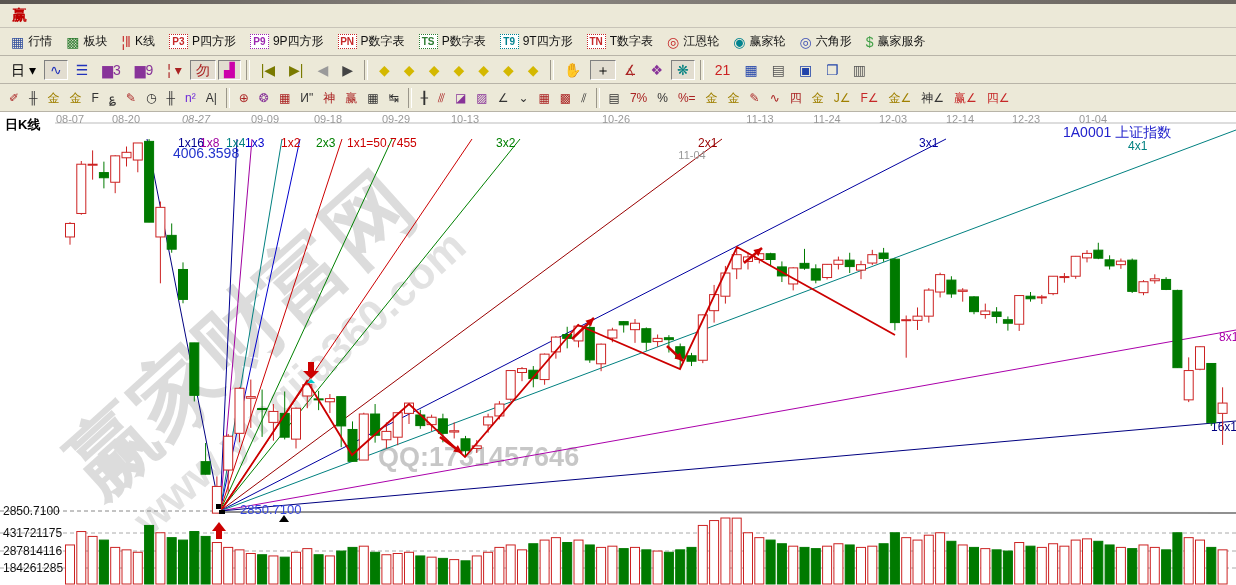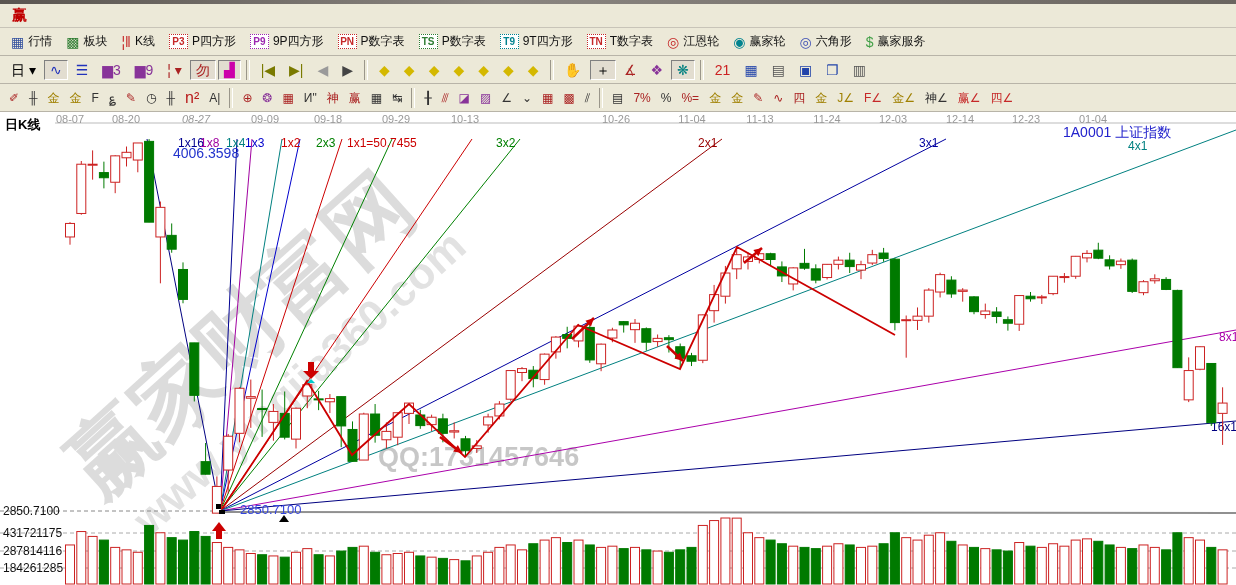--- a/index.html
+++ b/index.html
@@ -210,21 +210,21 @@
       <div class="tbtn" style="padding: 1px 3px;">
         <span class="glyph" style="color: rgb(170, 34, 34); font-size: 12px;">✎</span>
       </div>
       <div class="tbtn" style="padding: 1px 3px;">
         <span class="glyph" style="color: rgb(51, 51, 51); font-size: 12px;">◷</span>
       </div>
       <div class="tbtn" style="padding: 1px 3px;">
         <span class="glyph" style="color: rgb(51, 51, 51); font-size: 12px;">╫</span>
       </div>
       <div class="tbtn" style="padding: 1px 3px;">
-        <span class="glyph" style="color: #b91c1c; font-size: 16px;">n²</span>
+        <span class="glyph" style="color: #6d28d9; font-size: 12px;">n²</span>
       </div>
       <div class="tbtn" style="padding: 1px 3px;">
         <span class="glyph" style="color: rgb(51, 51, 51); font-size: 12px;">A|</span>
       </div>
       <div class="sep"></div>
       <div class="tbtn" style="padding: 1px 3px;">
         <span class="glyph" style="color: rgb(170, 34, 34); font-size: 12px;">⊕</span>
       </div>
       <div class="tbtn" style="padding: 1px 3px;">
         <span class="glyph" style="color: rgb(136, 51, 153); font-size: 12px;">❂</span>
@@ -720,21 +720,21 @@
     </div>
     <div id="date-labels">
         <span class="datelbl" style="left: 45px;">08-07</span>
         <span class="datelbl" style="left: 101px;">08-20</span>
         <span class="datelbl" style="left: 171px; font-style: italic;">08-27</span>
         <span class="datelbl" style="left: 240px;">09-09</span>
         <span class="datelbl" style="left: 303px;">09-18</span>
         <span class="datelbl" style="left: 371px;">09-29</span>
         <span class="datelbl" style="left: 440px;">10-13</span>
         <span class="datelbl" style="left: 591px;">10-26</span>
-        <span class="datelbl" style="left: 667px;">11-04</span>
+        <span class="datelbl" style="left: 667px; margin-top: 36px;">11-04</span>
         <span class="datelbl" style="left: 735px;">11-13</span>
         <span class="datelbl" style="left: 802px;">11-24</span>
         <span class="datelbl" style="left: 868px;">12-03</span>
         <span class="datelbl" style="left: 935px;">12-14</span>
         <span class="datelbl" style="left: 1001px;">12-23</span>
         <span class="datelbl" style="left: 1068px;">01-04</span>
       </div>
     <div id="left-labels">
         <span class="leftlbl" style="top: 392px;">2850.7100</span>
         <span class="leftlbl" style="top: 414px;">431721175</span>

